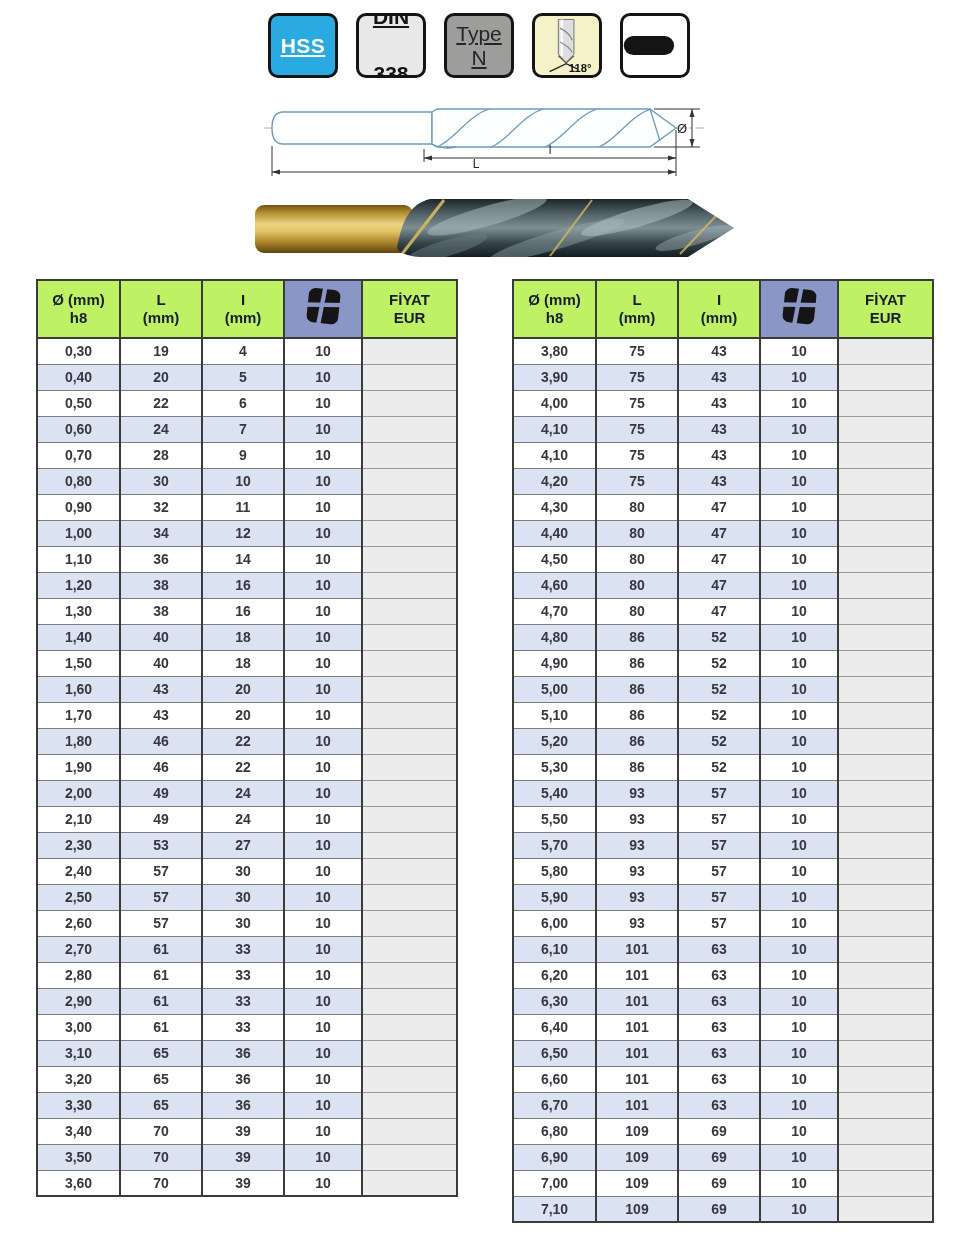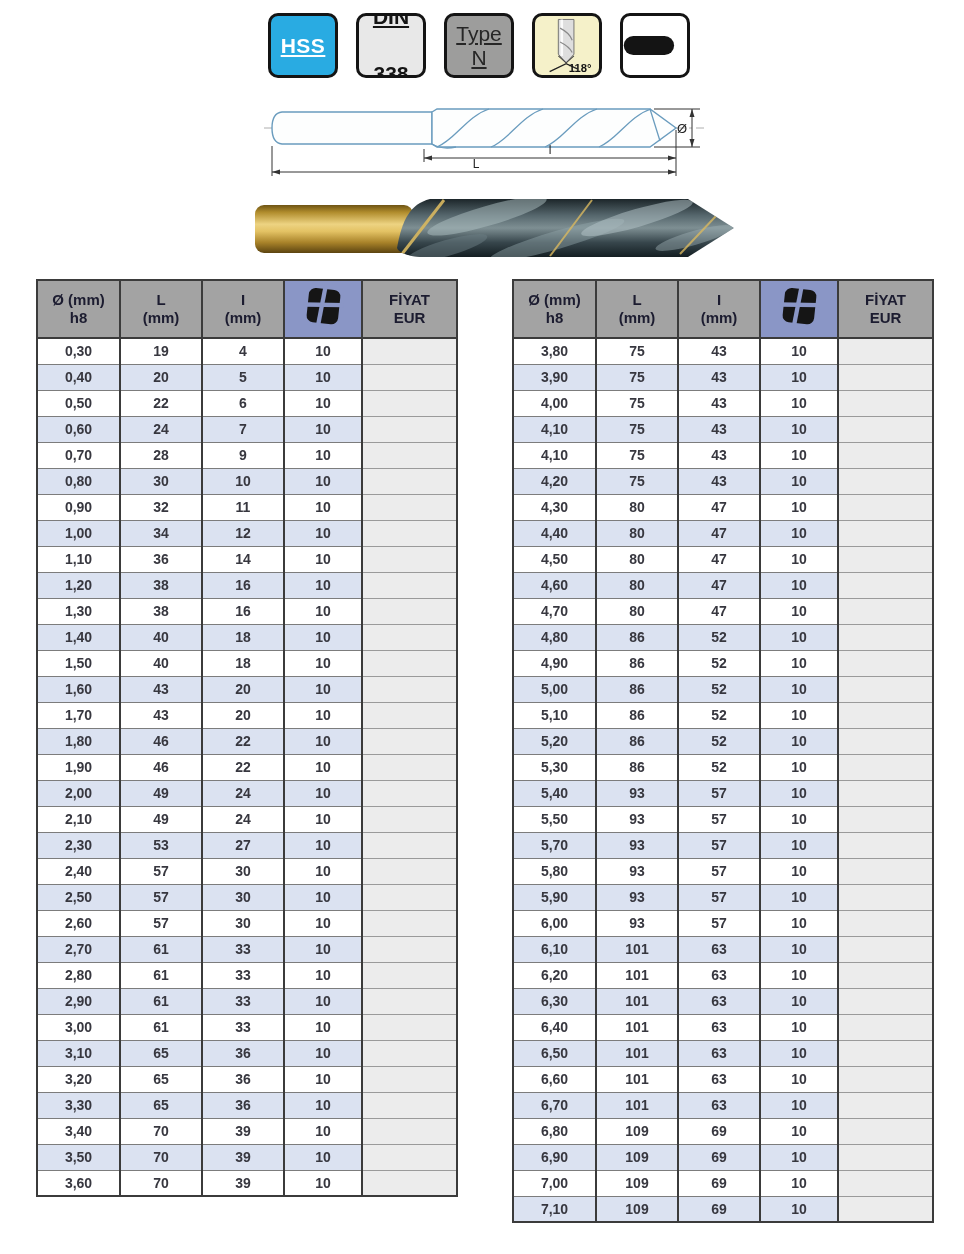--- a/index.html
+++ b/index.html
@@ -23,21 +23,21 @@
   .product-photo { position:absolute; left:252px; top:190px; width:486px; height:78px; }
 
   
   .size-table { position:absolute; top:279px; border-collapse:collapse; table-layout:fixed;
                 width:420px; background:#fff; border:2px solid #3b3b3b; }
   .size-table.left { left:36px; }
   .size-table.right { left:512px; }
   .size-table col.c1 { width:83px; } .size-table col.c2 { width:82px; }
   .size-table col.c3 { width:82px; } .size-table col.c4 { width:78px; }
   .size-table col.c5 { width:95px; }
-  .size-table th { height:58px; background:#a3a3a3; color:#1c1c30; font-weight:bold;
+  .size-table th { height:58px; background:#bef264; color:#1c1c30; font-weight:bold;
                    font-size:15px; line-height:1.2; text-align:center; vertical-align:middle;
                    border-left:2px solid #3b3b3b; border-bottom:2px solid #3b3b3b; }
   .size-table th:first-child { border-left:none; }
   .size-table th.icon-col { background:#8a96c6; }
   .size-table td { height:26px; text-align:center; vertical-align:middle; font-size:14px;
                    font-weight:bold; color:#37373f; border-left:2px solid #3b3b3b;
                    border-top:1px solid #7c7c7c; background:#fff; }
   .size-table td:first-child { border-left:none; }
   .size-table tbody tr:nth-child(even) td { background:#dbe2f1; }
   .size-table td:last-child { background:#ececec; border-top-color:#9a9a9a; }

